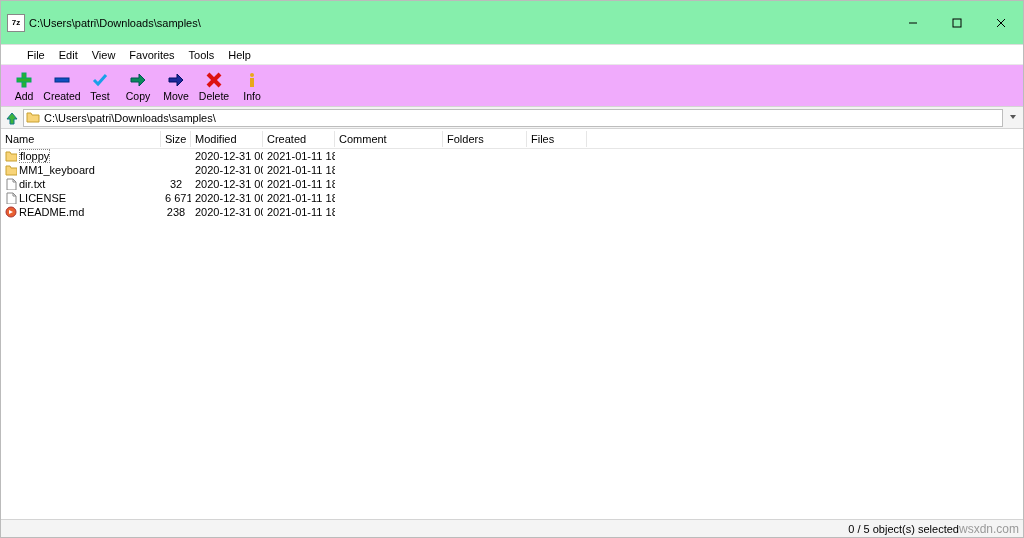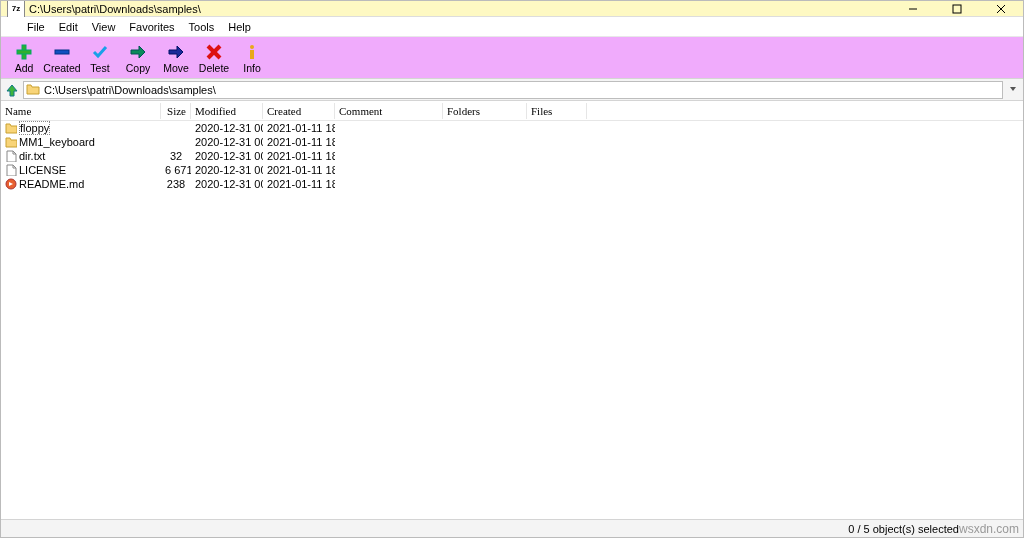--- a/index.html
+++ b/index.html
@@ -12,22 +12,22 @@
       height: 538px;
       overflow: hidden;
       display: flex;
       flex-direction: column;
       border: 1px solid #bbb;
     }
     
     .titlebar {
       display: flex;
       align-items: center;
-      background: #fef9c3;
-      height: 16px;
+      background: #86efac;
+      height: 44px;
       border-bottom: 1px solid #ddd;
     }
     .titlebar .app-icon {
       width: 18px; height: 18px;
       margin: 0 4px 0 6px;
       background: #fff;
       border: 1px solid #888;
       font-size: 8px;
       display:flex;align-items:center;justify-content:center;
       font-weight:bold;
@@ -88,21 +88,20 @@
     }
     .addressbar .dropdown { width:16px; text-align:center;}
     
     .list-header {
       display:flex;
       height: 20px;
       border-bottom: 1px solid #e6e6e6;
       align-items:center;
       font-size: 11px;
       color:#000;
-      font-family:Liberation Serif, serif;
     }
     .list-header .col {
       border-right: 1px solid #e6e6e6;
       padding: 2px 4px;
       overflow:hidden;
       white-space:nowrap;
     }
     .col-name { width: 160px; }
     .col-size { width: 30px; text-align:right;}
     .col-modified { width: 72px;}

